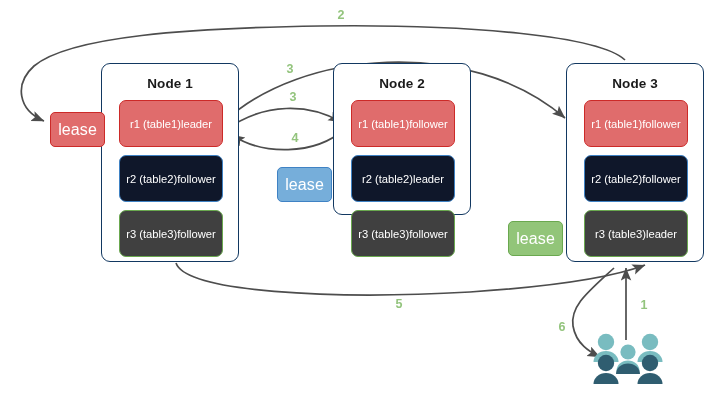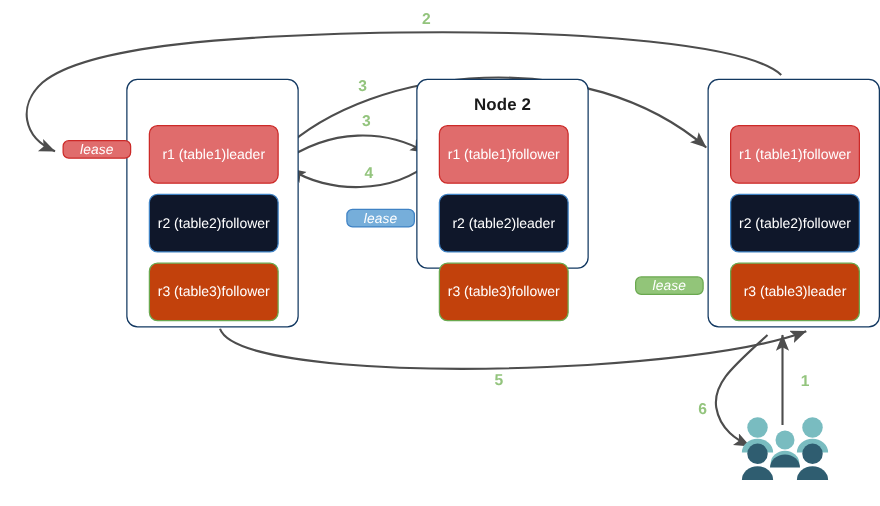--- a/index.html
+++ b/index.html
@@ -65,35 +65,34 @@
   }
   .rep-red {
     background: #e06c6c;
     border: 1.8px solid #cc2a28;
   }
   .rep-blue {
     background: #0f172a;
     border: 1.8px solid #3f82c4;
   }
   .rep-green {
-    background: #c2410c;
+    background: #404040;
     border: 1.8px solid #6aa84f;
   }
   .lease {
     position: absolute;
     box-sizing: border-box;
-    height: 15px;
+    height: 35px;
     border-radius: 5px;
     display: flex;
     align-items: center;
     justify-content: center;
     color: #ffffff;
-    font-size: 11px;
+    font-size: 16px;
     letter-spacing: 0.1px;
-    font-style: italic;
   }
   .lease-red {
     background: #e06c6c;
     border: 1.8px solid #cc2a28;
   }
   .lease-blue {
     background: #76aeda;
     border: 1.8px solid #3f82c4;
   }
   .lease-green {
@@ -138,20 +137,21 @@
     <path d="M 345,129 C 314,156 262,155 232,135" fill="none" stroke="#4d4d4d" stroke-width="1.7" marker-end="url(#arrowhead)"></path>
 
     <path d="M 176,263 C 186,292 330,300 470,292 C 560,286 616,276 645,265" fill="none" stroke="#4d4d4d" stroke-width="1.7" marker-end="url(#arrowhead)"></path>
 
     <path d="M 626,340 L 626,268" fill="none" stroke="#4d4d4d" stroke-width="1.7" marker-end="url(#arrowhead)"></path>
 
     <path d="M 614,268 C 588,292 570,306 573,326 C 576,344 590,352 600,357" fill="none" stroke="#4d4d4d" stroke-width="1.7" marker-end="url(#arrowhead)"></path>
   </svg>
 
   <div class="node-box" style="left:101px; top:63px; width:138px; height:199px;">
+    <div class="node-title">Node 1</div>
     <div class="replica rep-red" style="top:36px;">
       <span class="rl">r1 (table1)</span>
       <span class="rl">leader</span>
     </div>
     <div class="replica rep-blue" style="top:91px;">
       <span class="rl">r2 (table2)</span>
       <span class="rl">follower</span>
     </div>
     <div class="replica rep-green" style="top:146px;">
       <span class="rl">r3 (table3)</span>
@@ -169,20 +169,21 @@
       <span class="rl">r2 (table2)</span>
       <span class="rl">leader</span>
     </div>
     <div class="replica rep-green" style="top:146px;">
       <span class="rl">r3 (table3)</span>
       <span class="rl">follower</span>
     </div>
   </div>
 
   <div class="node-box" style="left:566px; top:63px; width:138px; height:199px;">
+    <div class="node-title">Node 3</div>
     <div class="replica rep-red" style="top:36px;">
       <span class="rl">r1 (table1)</span>
       <span class="rl">follower</span>
     </div>
     <div class="replica rep-blue" style="top:91px;">
       <span class="rl">r2 (table2)</span>
       <span class="rl">follower</span>
     </div>
     <div class="replica rep-green" style="top:146px;">
       <span class="rl">r3 (table3)</span>

